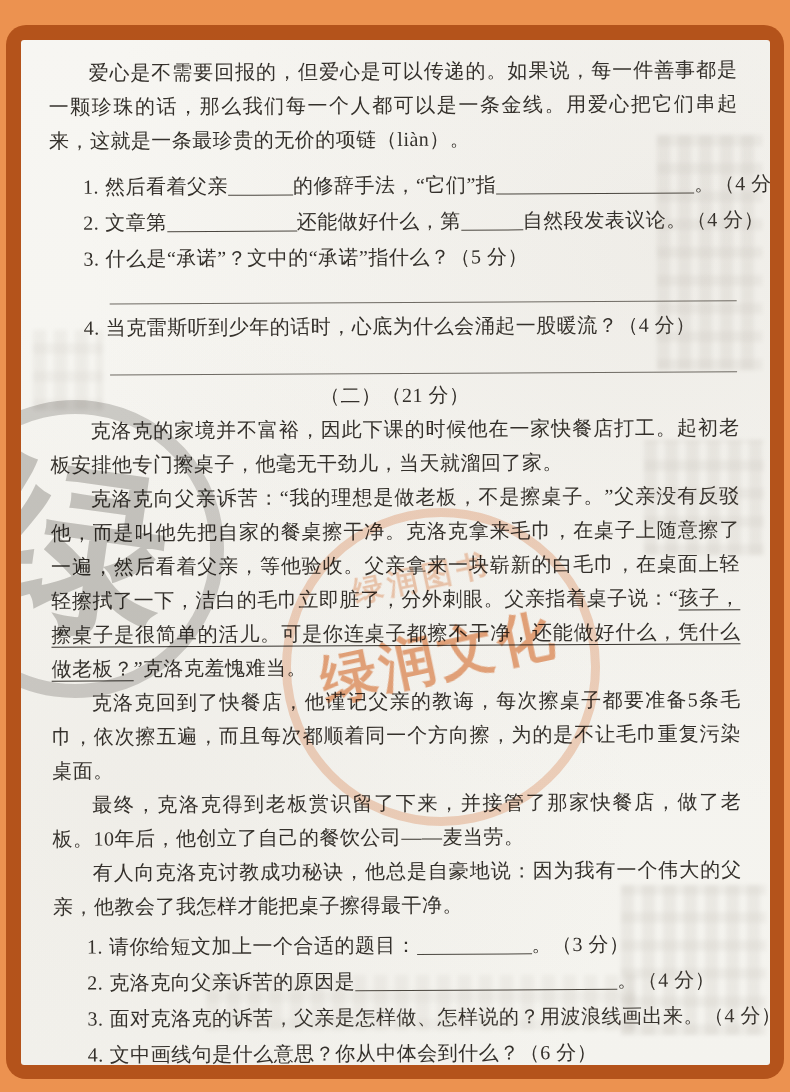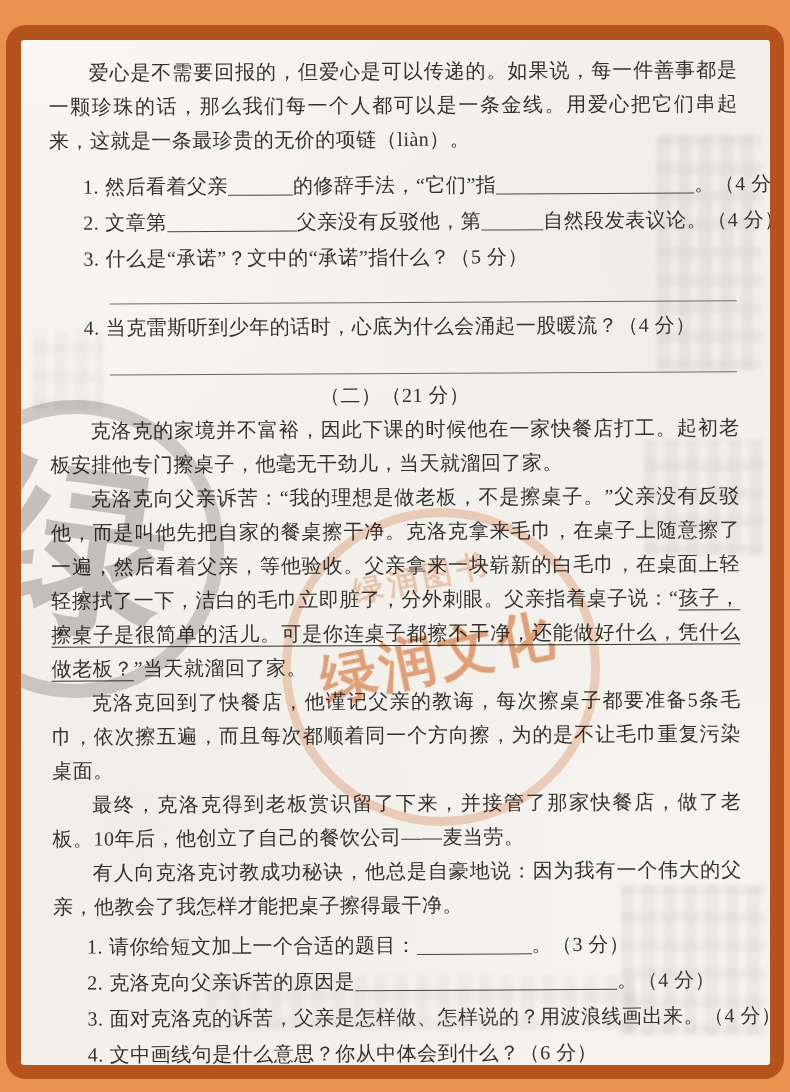--- a/index.html
+++ b/index.html
@@ -109,40 +109,40 @@
 
       <p class="para first">爱心是不需要回报的，但爱心是可以传递的。如果说，每一件善事都是一颗珍珠的话，那么我们每一个人都可以是一条金线。用爱心把它们串起来，这就是一条最珍贵的无价的项链（liàn）。</p>
 
       <div style="height:10px"></div>
 
       <div class="q">
         <span class="qnum">1.</span><span>然后看着父亲</span><span class="blank" style="width:65px"></span><span>的修辞手法，“它们”指</span><span class="blank" style="width:198px"></span><span>。（4 分）</span>
       </div>
 
       <div class="q">
-        <span class="qnum">2.</span><span>文章第</span><span class="blank" style="width:130px"></span><span>父亲没有反驳他，第</span><span class="blank" style="width:62px"></span><span>自然段发表议论。（4 分）</span>
+        <span class="qnum">2.</span><span>文章第</span><span class="blank" style="width:130px"></span><span>还能做好什么，第</span><span class="blank" style="width:62px"></span><span>自然段发表议论。（4 分）</span>
       </div>
 
       <div class="q">
         <span class="qnum">3.</span><span>什么是“承诺”？文中的“承诺”指什么？（5 分）</span>
       </div>
 
       <div class="ans-line ans-1"></div>
 
       <div class="q" style="margin-top:6px">
         <span class="qnum">4.</span><span>当克雷斯听到少年的话时，心底为什么会涌起一股暖流？（4 分）</span>
       </div>
 
       <div class="ans-line ans-2"></div>
 
       <h3 class="heading">（二）（21 分）</h3>
 
       <p class="para">克洛克的家境并不富裕，因此下课的时候他在一家快餐店打工。起初老板安排他专门擦桌子，他毫无干劲儿，当天就溜回了家。</p>
 
-      <p class="para"><span>克洛克向父亲诉苦：“我的理想是做老板，不是擦桌子。”父亲没有反驳他，而是叫他先把自家的餐桌擦干净。克洛克拿来毛巾，在桌子上随意擦了一遍，然后看着父亲，等他验收。父亲拿来一块崭新的白毛巾，在桌面上轻轻擦拭了一下，洁白的毛巾立即脏了，分外刺眼。父亲指着桌子说：“</span><span class="uline">孩子，擦桌子是很简单的活儿。可是你连桌子都擦不干净，还能做好什么，凭什么做老板？</span><span>”当天就溜回了家。</span></p>
+      <p class="para"><span>克洛克向父亲诉苦：“我的理想是做老板，不是擦桌子。”父亲没有反驳他，而是叫他先把自家的餐桌擦干净。克洛克拿来毛巾，在桌子上随意擦了一遍，然后看着父亲，等他验收。父亲拿来一块崭新的白毛巾，在桌面上轻轻擦拭了一下，洁白的毛巾立即脏了，分外刺眼。父亲指着桌子说：“</span><span class="uline">孩子，擦桌子是很简单的活儿。可是你连桌子都擦不干净，还能做好什么，凭什么做老板？</span><span>”克洛克羞愧难当。</span></p>
 
       <p class="para">克洛克回到了快餐店，他谨记父亲的教诲，每次擦桌子都要准备5条毛巾，依次擦五遍，而且每次都顺着同一个方向擦，为的是不让毛巾重复污染桌面。</p>
 
       <p class="para">最终，克洛克得到老板赏识留了下来，并接管了那家快餐店，做了老板。10年后，他创立了自己的餐饮公司——麦当劳。</p>
 
       <p class="para">有人向克洛克讨教成功秘诀，他总是自豪地说：因为我有一个伟大的父亲，他教会了我怎样才能把桌子擦得最干净。</p>
 
       <div class="sec2-qs">
         <div class="q">
           <span class="qnum">1.</span><span>请你给短文加上一个合适的题目：</span><span class="blank" style="width:115px"></span><span>。（3 分）</span>

